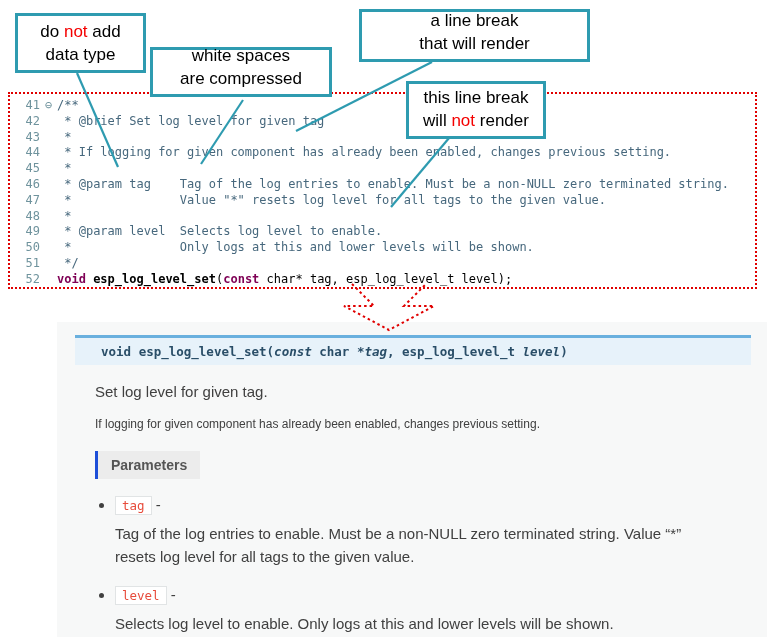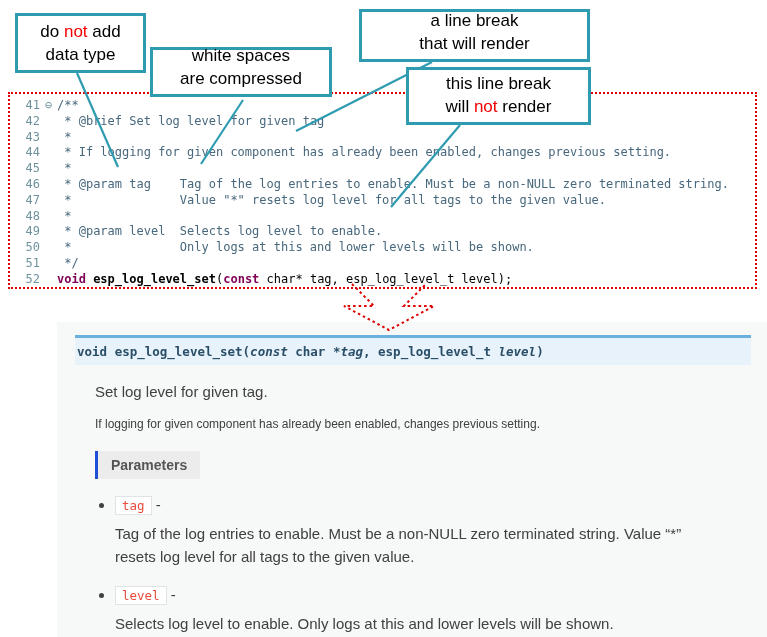--- a/index.html
+++ b/index.html
@@ -9,34 +9,34 @@
   .arrows{position:absolute;left:0;top:0;z-index:5;pointer-events:none}
   .tealline{stroke:#2e9bb0;stroke-width:2.2}
   .redarrow{fill:none;stroke:#e00000;stroke-width:2;stroke-dasharray:2.5 3}
   .callout{position:absolute;background:#fff;border:3px solid #2e9bb0;z-index:6;display:flex;
     align-items:flex-end;justify-content:center;text-align:center;font-size:17px;color:#000;
     line-height:1.32;padding:4px 6px}
   .callout .red{color:#f40000}
   #co-0{left:15px;top:13px;width:131px;height:60px}
   #co-1{left:150px;top:47px;width:182px;height:50px}
   #co-2{left:359px;top:9px;width:231px;height:53px}
-  #co-3{left:406px;top:67px;width:185px;height:58px}
+  #co-3{left:406px;top:81px;width:140px;height:58px}
   .codeblock{position:absolute;left:8px;top:92px;width:749px;height:197px;border:2px dotted #e00000;
     background:#fff;z-index:1;padding:4px 0 0 6px;font-family:"DejaVu Sans Mono",monospace;
     font-size:12px;line-height:15.8px}
   .cline{display:flex;white-space:pre}
   .lnum{display:inline-block;width:24px;text-align:right;color:#6f939d;flex:none}
   .fold{display:inline-block;width:17px;text-align:center;color:#6f939d;flex:none}
   .ctext{white-space:pre;color:#000}
   .cmt{color:#47687d}
   .doxy{color:#47687d;font-weight:normal}
   .kw{color:#7f0055;font-weight:bold}
   .fn{color:#000;font-weight:bold}
   .docs{position:absolute;left:57px;top:322px;width:710px;height:315px;background:#f7f8f8;z-index:1}
-  .sig{margin:13px 16px 0 18px;background:#e7f2fa;border-top:3px solid #6ab0de;padding:6px 2px;
+  .sig{margin:13px 16px 0 18px;background:#e7f2fa;border-top:3px solid #6ab0de;padding:6px 26px;
     font-family:"DejaVu Sans Mono",monospace;font-size:12.5px;font-weight:bold;color:#2a4e68}
   .sig .it{font-style:italic}
   .brief{margin:18px 0 0 38px;font-size:15px;color:#404040}
   .descr{margin:17px 4px 0 38px;font-size:12px;color:#404040}
   .params-label{display:inline-block;margin:20px 0 0 38px;background:#ececec;
     border-left:3px solid #1d4ed8;padding:6px 13px;font-size:14px;font-weight:bold;color:#555}
   .params{margin:4px 0 0 38px;padding-left:20px;list-style:disc}
   .params li{margin-top:17px;color:#404040}
   .lit{font-family:"DejaVu Sans Mono",monospace;font-size:12.5px;color:#e74c3c;background:#fff;
     border:1px solid #e1e4e5;padding:1px 6px}

